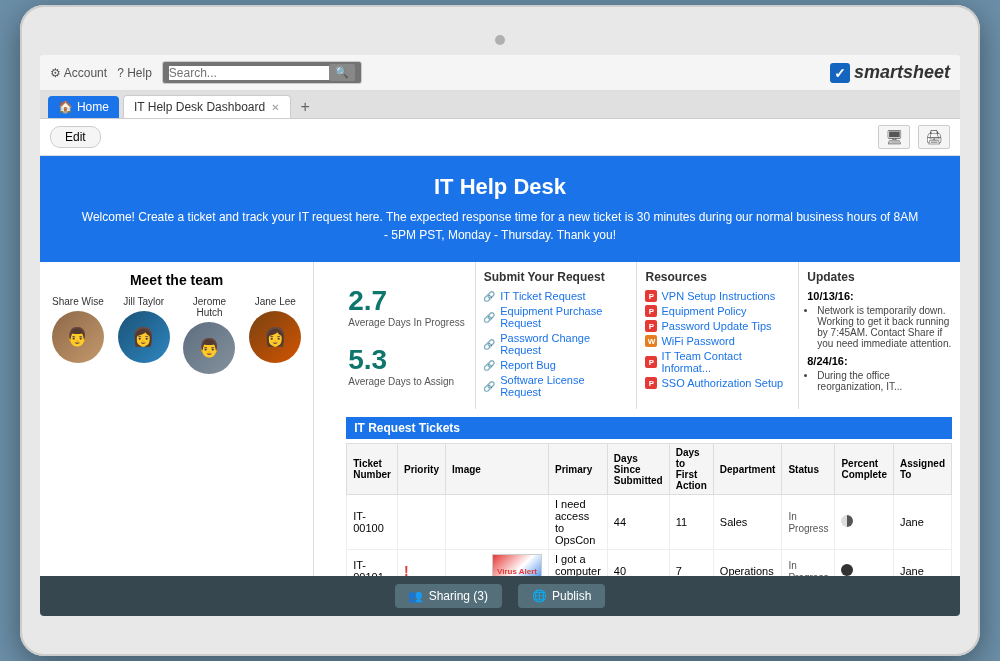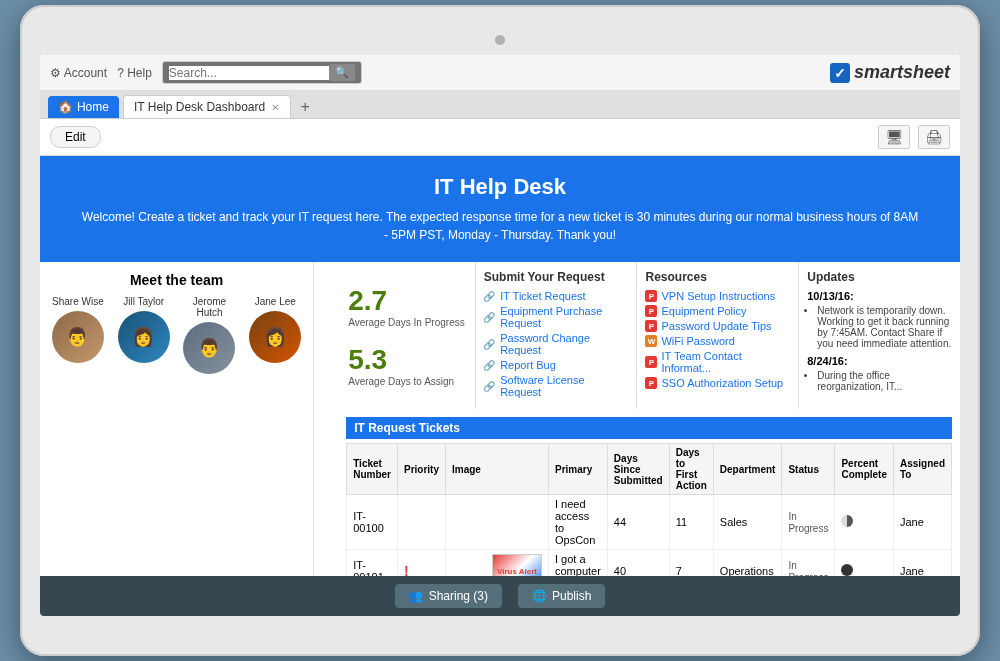--- a/index.html
+++ b/index.html
@@ -164,21 +164,21 @@
     .avatar-3 { background: linear-gradient(135deg, #5d6d7e, #85929e); }
     .avatar-4 { background: linear-gradient(135deg, #784212, #d35400); }
     
     .stats-section {
       padding: 10px;
       display: flex; flex-direction: column; gap: 16px;
       min-width: 120px;
       border-right: 1px solid #ddd;
       justify-content: center;
     }
-    .stat-value { font-size: 28px; font-weight: bold; color: #4d7c0f; }
+    .stat-value { font-size: 28px; font-weight: bold; color: #0f766e; }
     .stat-label { font-size: 10px; color: #555; }
     .submit-panel, .resources-panel, .updates-panel {
       padding: 8px;
       flex: 1;
       border-right: 1px solid #ddd;
     }
     .updates-panel { border-right: none; }
     .panel-title { font-size: 12px; font-weight: bold; margin-bottom: 6px; color: #333; }
     .link-item {
       display: flex; align-items: center; gap: 4px;

